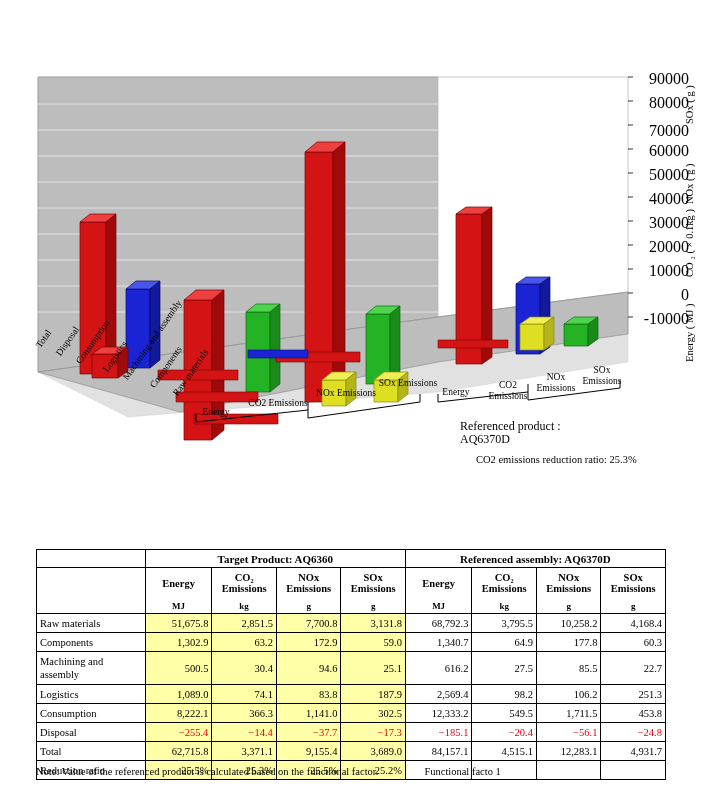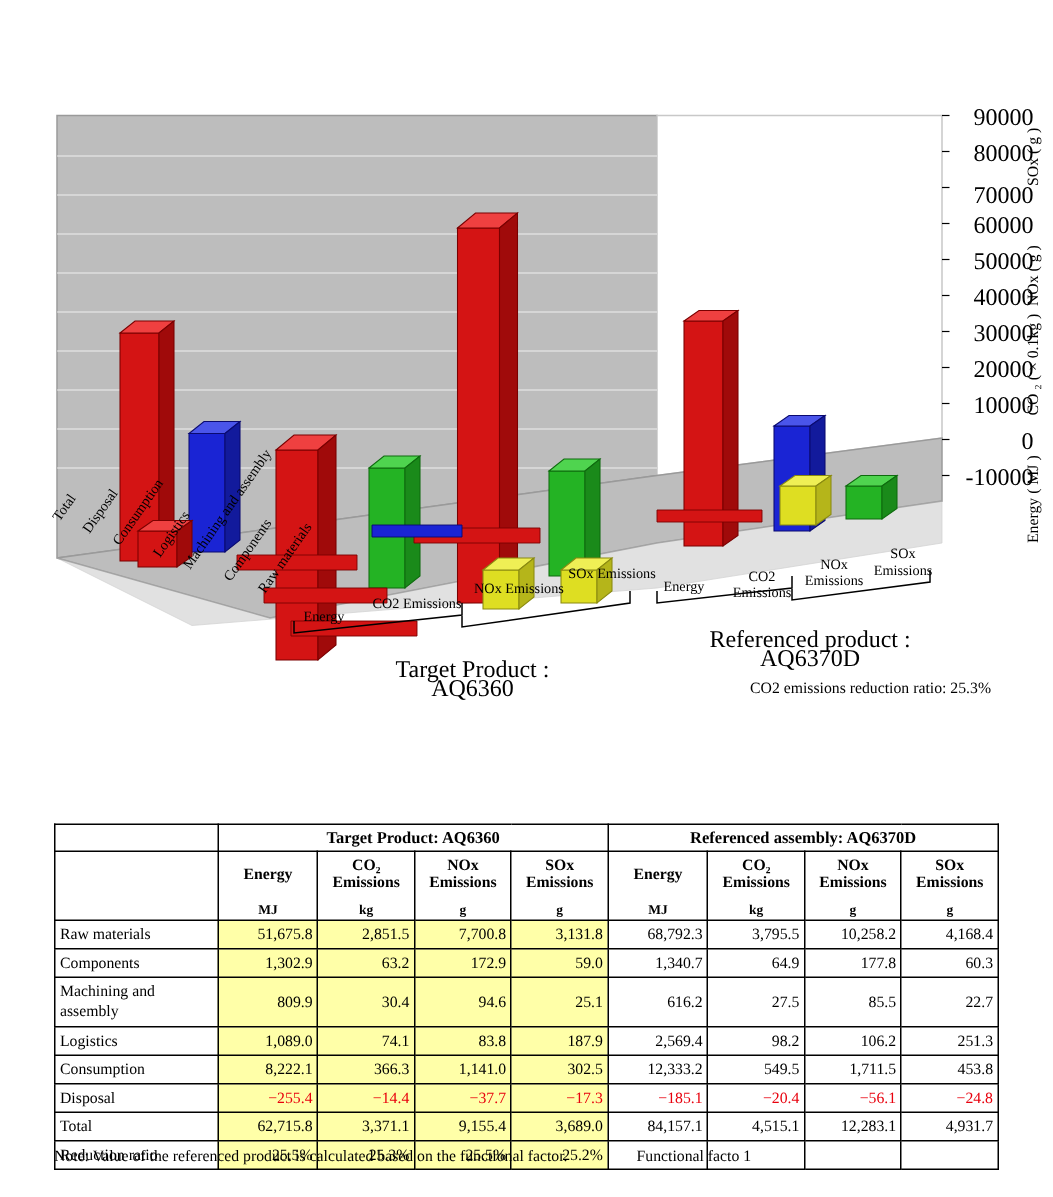--- a/index.html
+++ b/index.html
@@ -68,22 +68,21 @@
   }
   .dep-label {
     position: absolute;
     font-size: 9.5px;
     white-space: nowrap;
     transform-origin: left top;
     transform: rotate(-55deg);
   }
   .group-label {
     position: absolute;
-    font-size: 16px;
-    text-align: center;
+    font-size: 12px;
     line-height: 13px;
     white-space: nowrap;
   }
   .ratio-note {
     position: absolute;
     font-size: 10.5px;
     white-space: nowrap;
   }
 
   
@@ -306,30 +305,26 @@
     <div class="cat-label" style="left:178px; top:345px; width:60px;">Energy</div>
     <div class="cat-label" style="left:240px; top:336px; width:60px; white-space:normal;">CO2 Emissions</div>
     <div class="cat-label" style="left:308px; top:326px; width:60px; white-space:normal;">NOx Emissions</div>
     <div class="cat-label" style="left:370px; top:316px; width:60px; white-space:normal;">SOx Emissions</div>
 
     <div class="cat-label" style="left:420px; top:325px; width:56px;">Energy</div>
     <div class="cat-label" style="left:472px; top:318px; width:56px; white-space:normal;">CO2 Emissions</div>
     <div class="cat-label" style="left:520px; top:310px; width:56px; white-space:normal;">NOx Emissions</div>
     <div class="cat-label" style="left:566px; top:303px; width:56px; white-space:normal;">SOx Emissions</div>
 
-    <div class="group-label" style="left:232px; top:378px; width:150px;">
-      <span>Target Product :</span><br>
-      <span>AQ6360</span>
-    </div>
     <div class="group-label" style="left:452px; top:358px; width:160px;">
       <span>Referenced product :</span><br>
       <span>AQ6370D</span>
     </div>
 
-    <div class="ratio-note" style="left:492px; top:392px;">CO2 emissions reduction ratio:   25.3%</div>
+    <div class="ratio-note" style="left:468px; top:392px;">CO2 emissions reduction ratio:   25.3%</div>
   </div>
 
   <div class="table-wrap">
     <table class="data">
       <colgroup>
         <col style="width:108px">
         <col style="width:66px">
           <col style="width:64px">
           <col style="width:64px">
           <col style="width:64px">
@@ -384,21 +379,21 @@
           <td class="num hl">63.2</td>
           <td class="num hl">172.9</td>
           <td class="num hl">59.0</td>
           <td class="num">1,340.7</td>
           <td class="num">64.9</td>
           <td class="num">177.8</td>
           <td class="num">60.3</td>
         </tr>
         <tr>
           <td class="rowlabel tall">Machining and assembly</td>
-          <td class="num hl tall">809.9</td>
+          <td class="num hl tall">500.5</td>
           <td class="num hl tall">30.4</td>
           <td class="num hl tall">94.6</td>
           <td class="num hl tall">25.1</td>
           <td class="num tall">616.2</td>
           <td class="num tall">27.5</td>
           <td class="num tall">85.5</td>
           <td class="num tall">22.7</td>
         </tr>
         <tr>
           <td class="rowlabel">Logistics</td>

